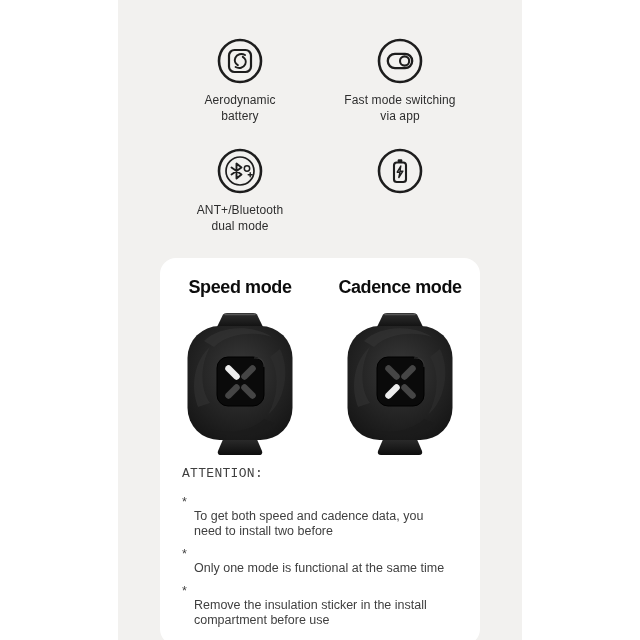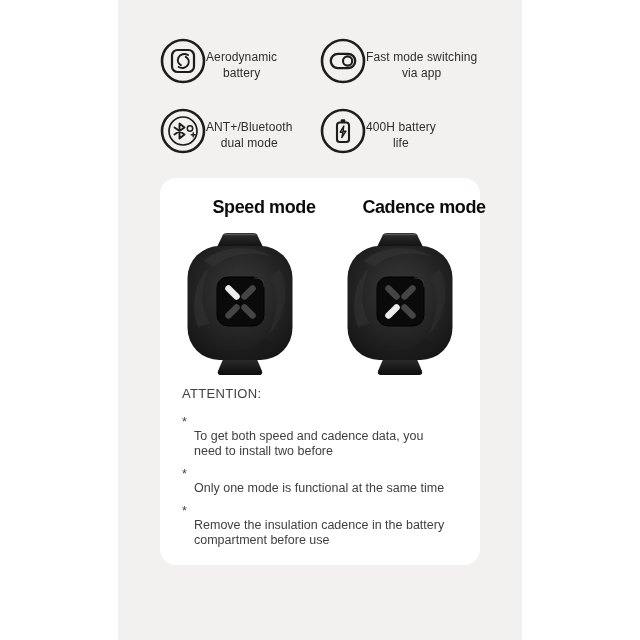--- a/index.html
+++ b/index.html
@@ -9,45 +9,46 @@
   }
   .band{
     position:absolute;left:118px;top:0;width:404px;height:640px;
     background:#f2f1ef;
   }
   
   .features{
     display:grid;grid-template-columns:160px 160px;justify-content:center;
     padding-top:38px;row-gap:24px;
   }
-  .feature{display:flex;align-items:center;}
+  .feature{display:flex;flex-direction:column;align-items:center;}
   .feature-icon{width:46px;height:46px;display:block;}
   .feature-label{
     margin-top:8px;font-size:12px;line-height:16px;color:#2e2e2e;
     text-align:center;letter-spacing:0.1px;
   }
   
   .card{
     width:320px;margin:24px auto 0;background:#ffffff;border-radius:16px;
     padding:18px 0 17px;box-sizing:border-box;
   }
-  .mode-titles{display:grid;grid-template-columns:160px 160px;text-align:center;margin-left:24px;}
+  .mode-titles{display:grid;grid-template-columns:160px 160px;text-align:center;}
   .mode-title{
     font-size:18px;font-weight:bold;color:#0c0c0c;line-height:22px;
     letter-spacing:-0.4px;transform:scaleY(1.05);
   }
   .sensors{
     display:grid;grid-template-columns:160px 160px;justify-items:center;
     margin-top:13px;
   }
   .sensor-svg{width:112px;height:146px;display:block;}
   .attention{margin:9px 14px 0 22px;color:#3f3f3f;}
   .attention-heading{
     font-size:13px;line-height:15px;margin:0 0 13px 0;font-weight:normal;
     letter-spacing:0.3px;
+    font-family:Liberation Mono, monospace;
   }
   .bullets{list-style:none;margin:0;padding:0;}
   .bullets li{
     position:relative;padding-left:12px;font-size:12.5px;line-height:15px;
     margin-bottom:7px;white-space:pre-line;
   }
   .bullets li:last-child{margin-bottom:0;}
   .bullet-marker{position:absolute;left:0;top:1px;}
 </style>
 </head>
@@ -97,24 +98,20 @@
         </div>
       </div>
 
       <div class="feature">
         <svg class="feature-icon" viewBox="0 0 46 46" fill="none" stroke="#1d1d1d">
           <circle cx="23" cy="23" r="21" stroke-width="2.6"></circle>
           <rect x="17" y="14.5" width="12" height="19.5" rx="2.8" stroke-width="2.1"></rect>
           <rect x="20.7" y="11.2" width="4.6" height="3" rx="1" fill="#1d1d1d" stroke="none"></rect>
           <path d="M23.8,18 L20.2,24.2 H23 L21.8,29.5 L25.9,23.2 H23 Z" stroke-width="1.4" stroke-linejoin="round"></path>
         </svg>
-        <div class="feature-label">
-          <span>400H battery</span><br>
-          <span>life</span>
-        </div>
       </div>
     </div>
 
     <div class="card">
       <div class="mode-titles">
         <div class="mode-title">Speed mode</div>
         <div class="mode-title">Cadence mode</div>
       </div>
 
       <div class="sensors">
@@ -184,21 +181,21 @@
         <p class="attention-heading">ATTENTION:</p>
         <ul class="bullets">
           <li>
             <span class="bullet-marker">*</span><span>To get both speed and cadence data, you
 need to install two before</span>
           </li>
           <li>
             <span class="bullet-marker">*</span><span>Only one mode is functional at the same time</span>
           </li>
           <li>
-            <span class="bullet-marker">*</span><span>Remove the insulation cadence in the battery
+            <span class="bullet-marker">*</span><span>Remove the insulation sticker in the install
 compartment before use</span>
           </li>
         </ul>
       </div>
     </div>
 
   </div>
 </div>
 
 </body></html>

